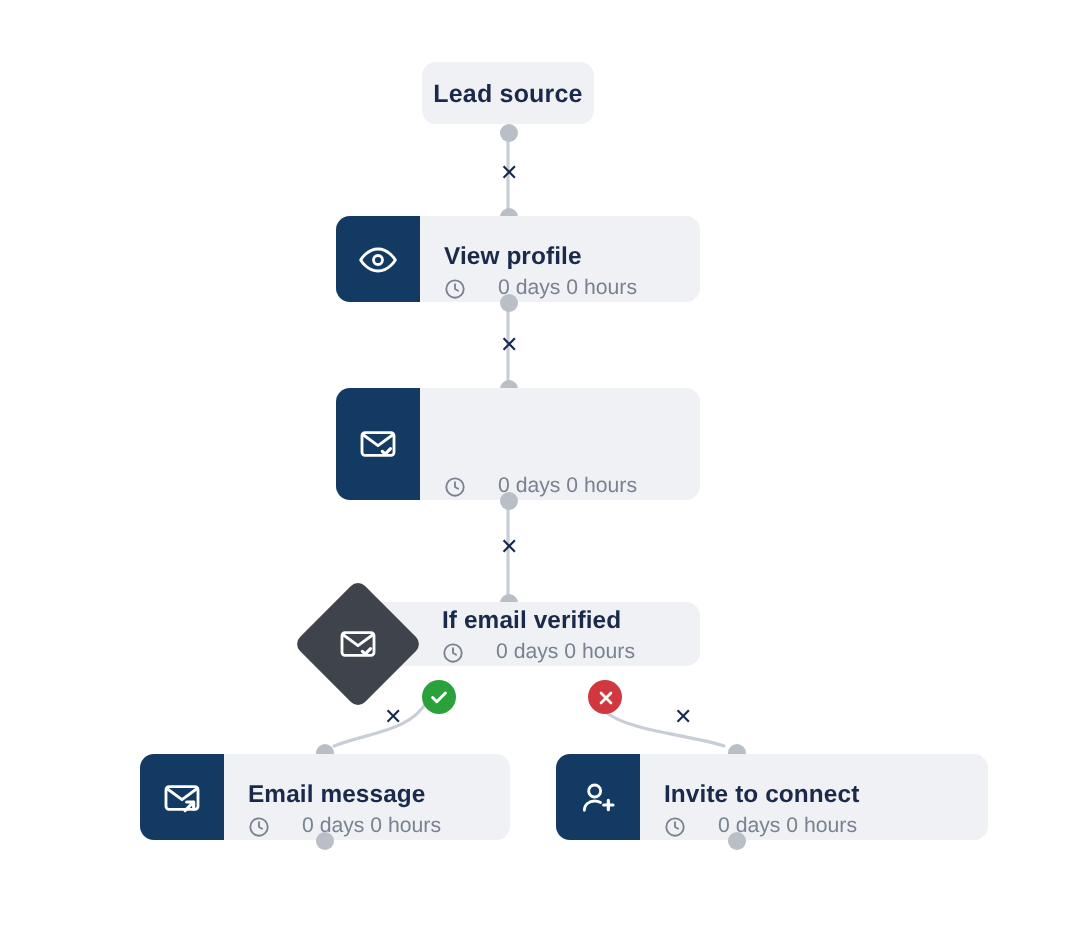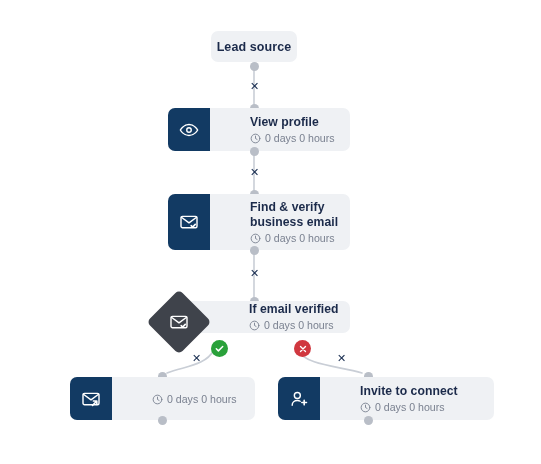--- a/index.html
+++ b/index.html
@@ -62,35 +62,34 @@
     border-radius: 7px 0 0 7px;
     display: flex;
     align-items: center;
     justify-content: center;
     color: #ffffff;
   }
   .node-body {
     flex: 1 1 auto;
     display: flex;
     flex-direction: column;
-    justify-content: center;
+    justify-content: flex-end;
     padding: 0 10px 0 12px;
-    margin-left: 28px;
   }
   .node-title {
     font-size: 12.2px;
     font-weight: 700;
     color: #1b2a4a;
     line-height: 15px;
     letter-spacing: .05px;
   }
   .node-sub {
     display: flex;
     align-items: center;
-    gap: 4px;
+    gap: 16px;
     margin-top: 2px;
     font-size: 10.6px;
     color: #7a8190;
     line-height: 13px;
   }
   .clock-ico { flex: 0 0 auto; display: block; }
 
   
   .diamond {
     position: absolute;
@@ -190,24 +189,20 @@
   <div class="port" style="left:250px; top:190px;"></div>
   <div class="node" style="left:168px; top:194px; width:182px; height:56px;">
     <div class="icon-block">
       <svg width="20" height="20" viewBox="0 0 24 24" fill="none" stroke="currentColor" stroke-width="1.7" stroke-linecap="round" stroke-linejoin="round">
         <rect x="2.4" y="5.2" width="19.2" height="13.6" rx="1.8"></rect>
         <path d="M2.9 6.3 12 13l9.1-6.7"></path>
         <path d="M14.6 16.4l1.7 1.7 3.2-3.3" stroke-width="1.9"></path>
       </svg>
     </div>
     <div class="node-body">
-      <div class="node-title">
-        <span>Find &amp; verify</span><br>
-        <span>business email</span>
-      </div>
       <div class="node-sub">
         <svg class="clock-ico" width="11" height="11" viewBox="0 0 24 24" fill="none" stroke="#7a8190" stroke-width="2" stroke-linecap="round" stroke-linejoin="round">
           <circle cx="12" cy="12" r="9.5"></circle>
           <path d="M12 6.8V12l3.4 2"></path>
         </svg>
         <span>0 days 0 hours</span>
       </div>
     </div>
   </div>
   <div class="port" style="left:250px; top:246px;"></div>
@@ -252,20 +247,21 @@
   <div class="port" style="left:158px; top:372px;"></div>
   <div class="node" style="left:70px; top:377px; width:185px; height:43px;">
     <div class="icon-block">
       <svg width="20" height="20" viewBox="0 0 24 24" fill="none" stroke="currentColor" stroke-width="1.7" stroke-linecap="round" stroke-linejoin="round">
         <rect x="2.4" y="5.2" width="19.2" height="13.6" rx="1.8"></rect>
         <path d="M2.9 6.3 12 13l9.1-6.7"></path>
         <path d="M13.8 19.6l5.2-5.2M19 14.4v4.2m0-4.2h-4.2" stroke-width="1.9"></path>
       </svg>
     </div>
     <div class="node-body">
+      <div class="node-title">Email message</div>
       <div class="node-sub">
         <svg class="clock-ico" width="11" height="11" viewBox="0 0 24 24" fill="none" stroke="#7a8190" stroke-width="2" stroke-linecap="round" stroke-linejoin="round">
           <circle cx="12" cy="12" r="9.5"></circle>
           <path d="M12 6.8V12l3.4 2"></path>
         </svg>
         <span>0 days 0 hours</span>
       </div>
     </div>
   </div>
   <div class="port" style="left:158px; top:416px;"></div>

